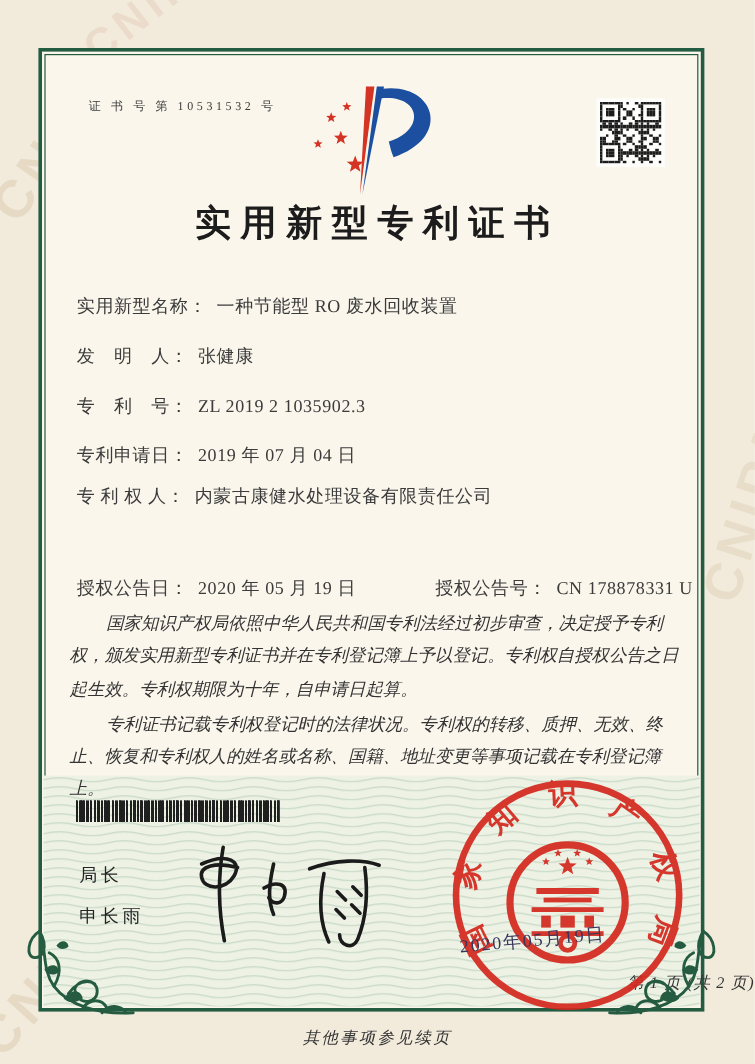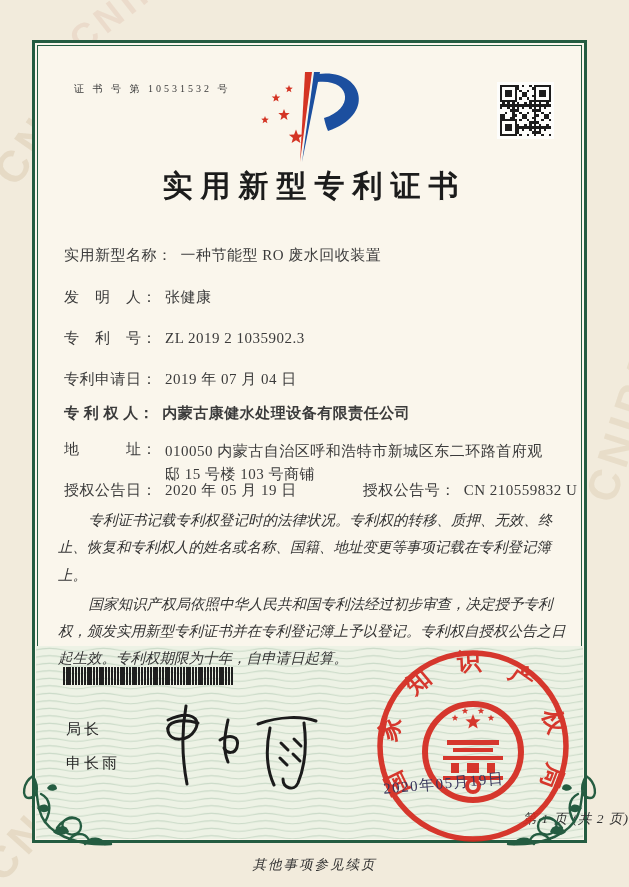--- a/index.html
+++ b/index.html
@@ -607,34 +607,30 @@
   </div>
   <div class="frow" style="top:288px;">
     <span class="flabel">发　明　人：</span><span class="fvalue">张健康</span>
   </div>
   <div class="frow" style="top:329px;">
     <span class="flabel">专　利　号：</span><span class="fvalue">ZL 2019 2 1035902.3</span>
   </div>
   <div class="frow" style="top:370px;">
     <span class="flabel">专利申请日：</span><span class="fvalue">2019 年 07 月 04 日</span>
   </div>
-  <div class="frow" style="top:404px;font-weight:bold;">
+  <div class="frow" style="top:404px;">
     <span class="flabel">专 利 权 人：</span><span class="fvalue">内蒙古康健水处理设备有限责任公司</span>
   </div>
-  <div class="frow" style="top:440px;">
-    <span class="flabel">地　　　址：</span><span class="fvalue wrap">010050 内蒙古自治区呼和浩特市新城区东二环路首府观
-邸 15 号楼 103 号商铺</span>
-  </div>
   <div class="frow" style="top:481px;">
-    <span class="flabel">授权公告日：</span><span class="fvalue">2020 年 05 月 19 日</span><span class="flabel pair2">授权公告号：</span><span class="fvalue">CN 210559832 U</span>
+    <span class="flabel">授权公告日：</span><span class="fvalue">2020 年 05 月 19 日</span><span class="flabel pair2">授权公告号：</span><span class="fvalue">CN 178878331 U</span>
   </div>
 
   <div class="legal">
+    <p>国家知识产权局依照中华人民共和国专利法经过初步审查，决定授予专利权，颁发实用新型专利证书并在专利登记簿上予以登记。专利权自授权公告之日起生效。专利权期限为十年，自申请日起算。</p>
     <p>专利证书记载专利权登记时的法律状况。专利权的转移、质押、无效、终止、恢复和专利权人的姓名或名称、国籍、地址变更等事项记载在专利登记簿上。</p>
-    <p>国家知识产权局依照中华人民共和国专利法经过初步审查，决定授予专利权，颁发实用新型专利证书并在专利登记簿上予以登记。专利权自授权公告之日起生效。专利权期限为十年，自申请日起算。</p>
   </div>
 
   <div class="barcode"></div>
 
   <div class="director-label">局长</div>
   <div class="director-name">申长雨</div>
   <svg class="signature" width="180" height="100" viewBox="0 0 180 100" xmlns="http://www.w3.org/2000/svg">
     <g fill="none" stroke="#1b1b1b" stroke-width="3" stroke-linecap="round" stroke-linejoin="round">
       <path d="M34,10 C29,38 30,62 35,88"></path>
       <path d="M16,24 C38,14 50,22 43,34 C36,46 18,46 16,35 C14,26 28,22 46,27"></path>

